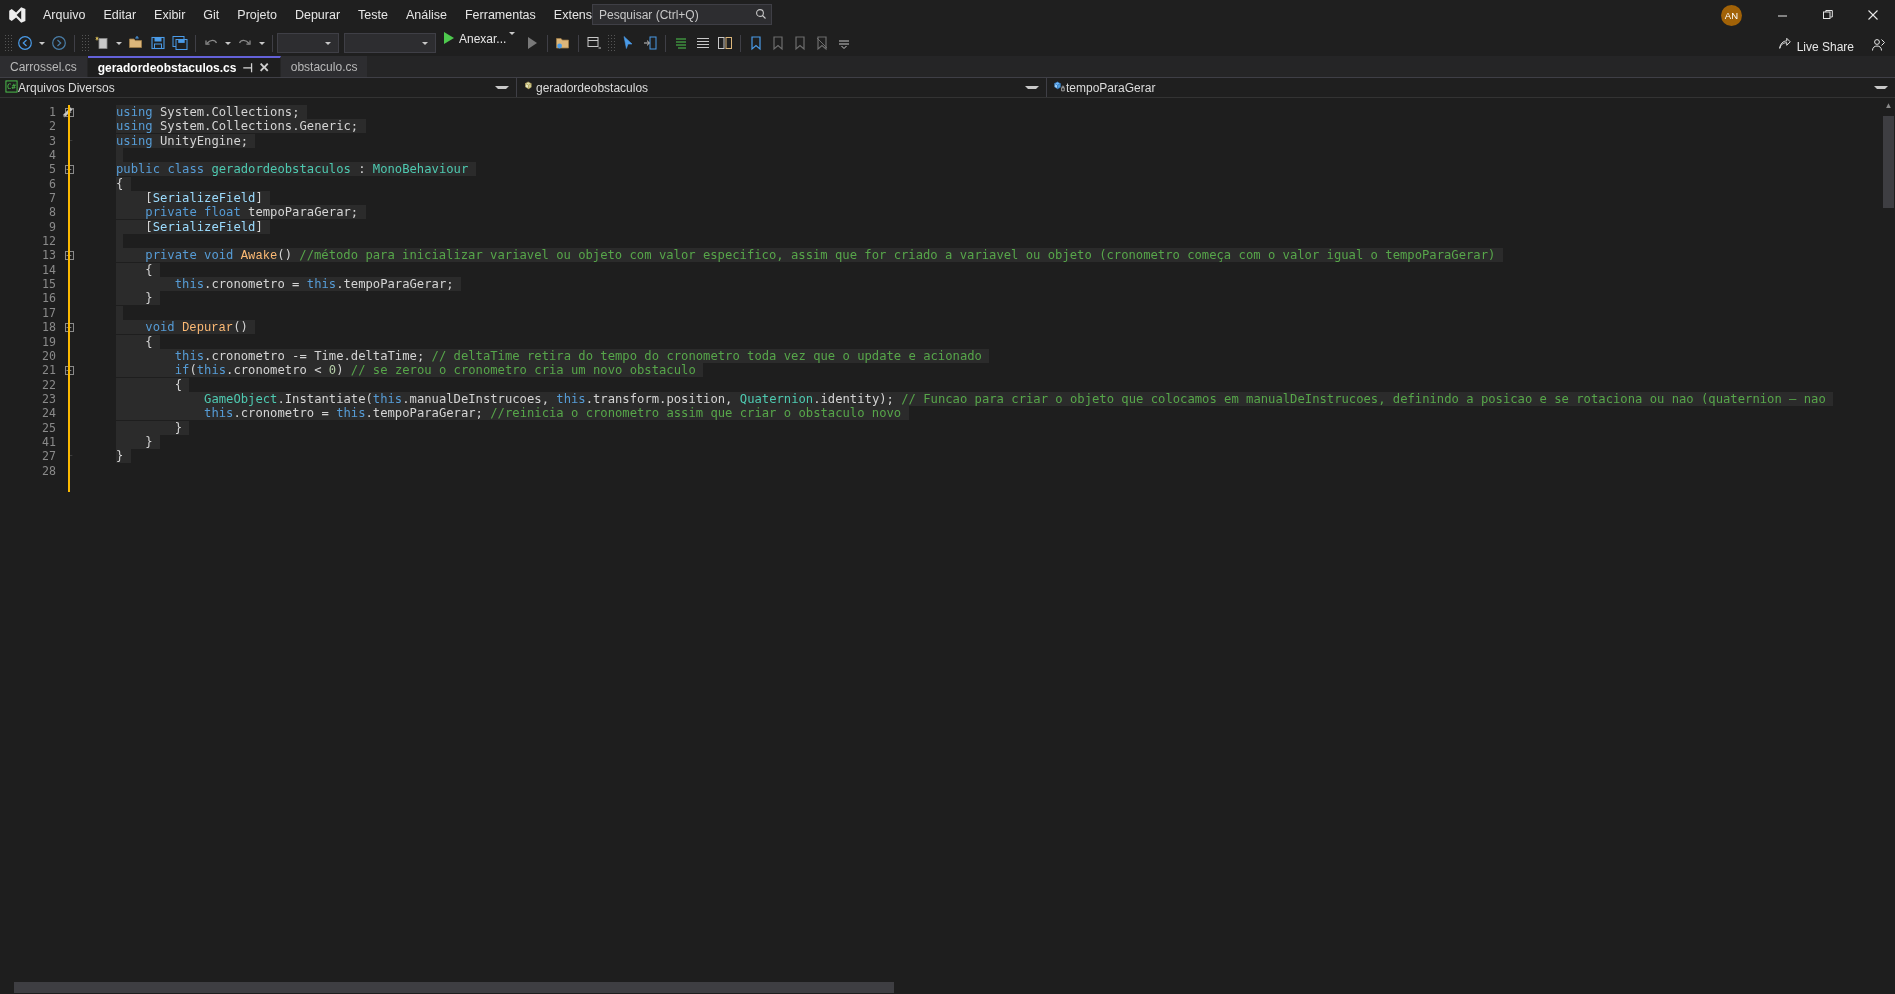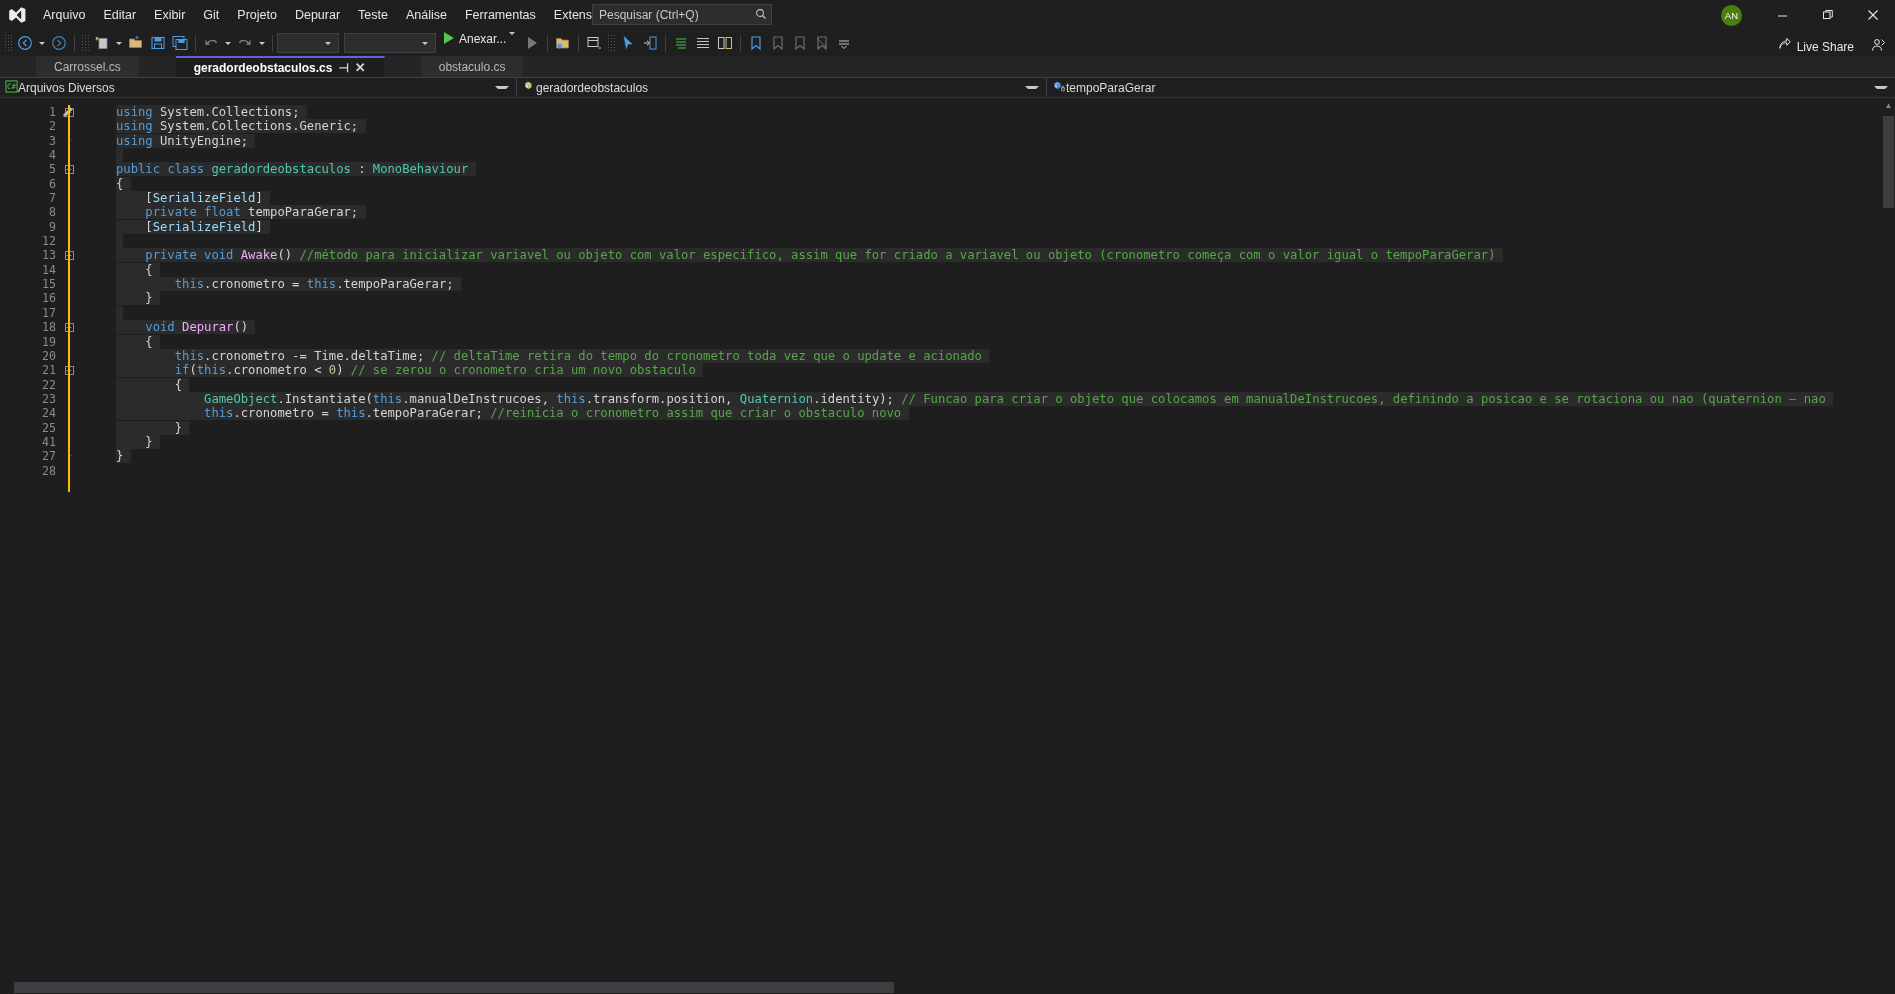--- a/index.html
+++ b/index.html
@@ -54,21 +54,21 @@
     position: absolute; left: 790px; top: 0;
     line-height: 30px; font-size: 10px; color: #f1f1f1; margin-top: 22px;
   }
 
   .titlebar-right {
     position: absolute; right: 0; top: 0;
     height: 30px; display: flex; align-items: center;
   }
   .avatar {
     width: 21px; height: 21px; border-radius: 50%;
-    background: #4d7c0f;
+    background: #a16207;
     color: #fff; font-size: 9.5px;
     display: flex; align-items: center; justify-content: center;
     margin-right: 18px;
     letter-spacing: .2px;
   }
   .wbtn {
     width: 45px; height: 30px;
     display: flex; align-items: center; justify-content: center;
     color: #e6e6e6;
   }
@@ -126,27 +126,26 @@
 
   
   .tabstrip {
     height: 22px;
     background: #252526;
     display: flex; align-items: stretch;
     border-bottom: 1px solid #3f3f46;
   }
   .tab {
     display: flex; align-items: center; gap: 6px;
-    padding: 0 18px;
+    padding: 0 10px;
     font-size: 12px;
     color: #b9b9b9;
     background: #2d2d30;
     border-right: 1px solid #252526;
     white-space: nowrap;
-    margin-left: 36px;
   }
   .tab.active {
     background: #1e1e1e;
     color: #ffffff;
     font-weight: bold;
     border-top: 2px solid #6361d8;
     padding-top: 0;
   }
   .tab .pin, .tab .x { font-size: 12px; color: #d0d0d0; line-height: 1; }
   .tab .x { font-size: 13px; }
@@ -220,21 +219,21 @@
     text-align: center;
     font-family: "DejaVu Sans Mono", monospace;
   }
   .indentline { color: #464646; }
   .codetext { flex: 1; white-space: pre; }
   .hl { background: #2b2b2b; margin-left: 40px; }
 
   
   .kw   { color: #569cd6; }
   .type { color: #4ec9b0; }
-  .fn   { color: #f0abfc; }
+  .fn   { color: #fdba74; font-family: Liberation Mono, monospace; }
   .cmt  { color: #57a64a; }
   .num  { color: #b5cea8; }
   .pl   { color: #d4d4d4; }
   .attr { color: #9cdcfe; }
   .punc { color: #d4d4d4; }
 
   
   .ribbon {
     position: absolute;
     left: 68px; top: 7px;

